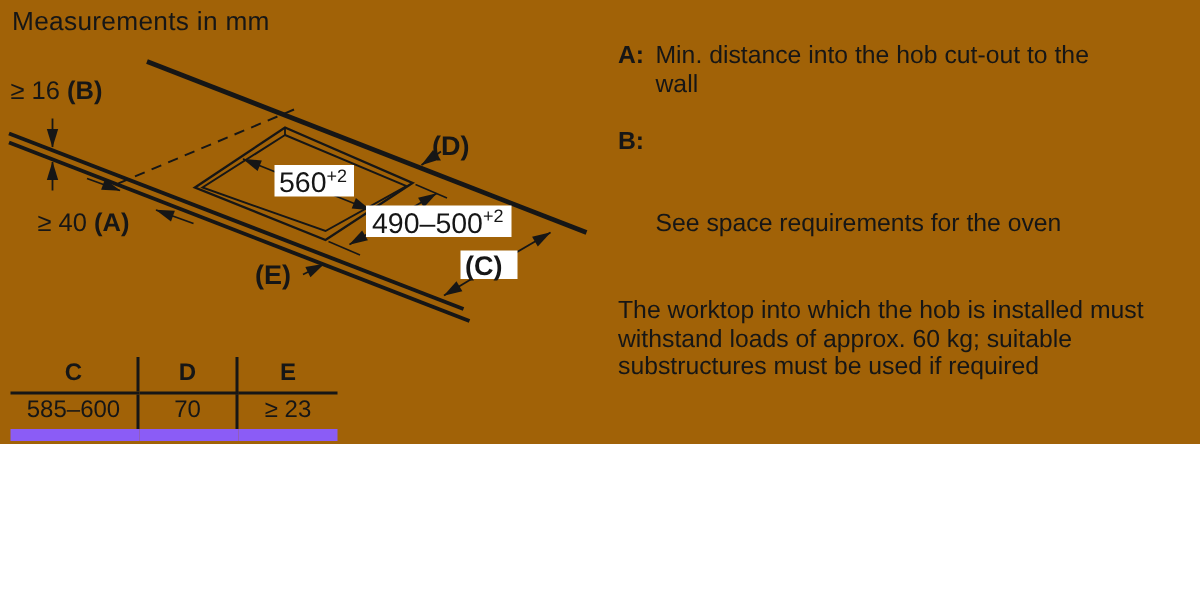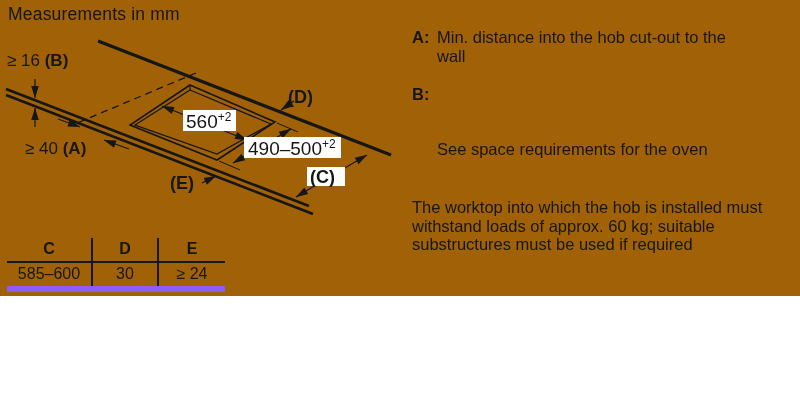--- a/index.html
+++ b/index.html
@@ -14,21 +14,21 @@
   svg text{font-family:"Liberation Sans","DejaVu Sans",sans-serif;fill:#161616;}
 
   table.dims{
     position:absolute;left:7px;top:238px;border-collapse:collapse;
     font-size:16px;table-layout:fixed;
   }
   table.dims th,table.dims td{
     text-align:center;vertical-align:middle;padding:1px 0 3px 0;height:19px;
   }
   table.dims th{font-weight:bold;border-bottom:2px solid #161616;}
-  table.dims tbody tr.first td{border-bottom:6px solid #8b5cf6;}
+  table.dims tbody tr.first td{border-bottom:8px solid #8b5cf6;}
   table.dims .mid{border-left:2px solid #161616;border-right:2px solid #161616;}
   .w-c{width:84px}.w-d{width:64px}.w-e{width:66px}
 
   .notes{position:absolute;left:412px;top:28px;width:385px;font-size:16.5px;line-height:18.5px;}
   .note-item{display:flex;}
   .note-label{font-weight:bold;width:25px;flex:0 0 25px;}
   .note-text{width:312px;}
   .note-a{margin-bottom:20px;}
   .note-b{margin-bottom:36px;}
   .note-see{margin-left:25px;width:330px;margin-bottom:40px;}
@@ -103,22 +103,22 @@
     <thead>
       <tr>
         <th class="w-c">C</th>
         <th class="w-d mid">D</th>
         <th class="w-e">E</th>
       </tr>
     </thead>
     <tbody>
       <tr class="first">
         <td>585–600</td>
-        <td class="mid">30</td>
-        <td>≥ 24</td>
+        <td class="mid">70</td>
+        <td>≥ 23</td>
       </tr>
     </tbody>
   </table>
 
   <div class="notes">
     <div class="note-item note-a">
       <span class="note-label">A:</span>
       <span class="note-text">Min. distance into the hob cut-out to the wall</span>
     </div>
     <div class="note-item note-b">

